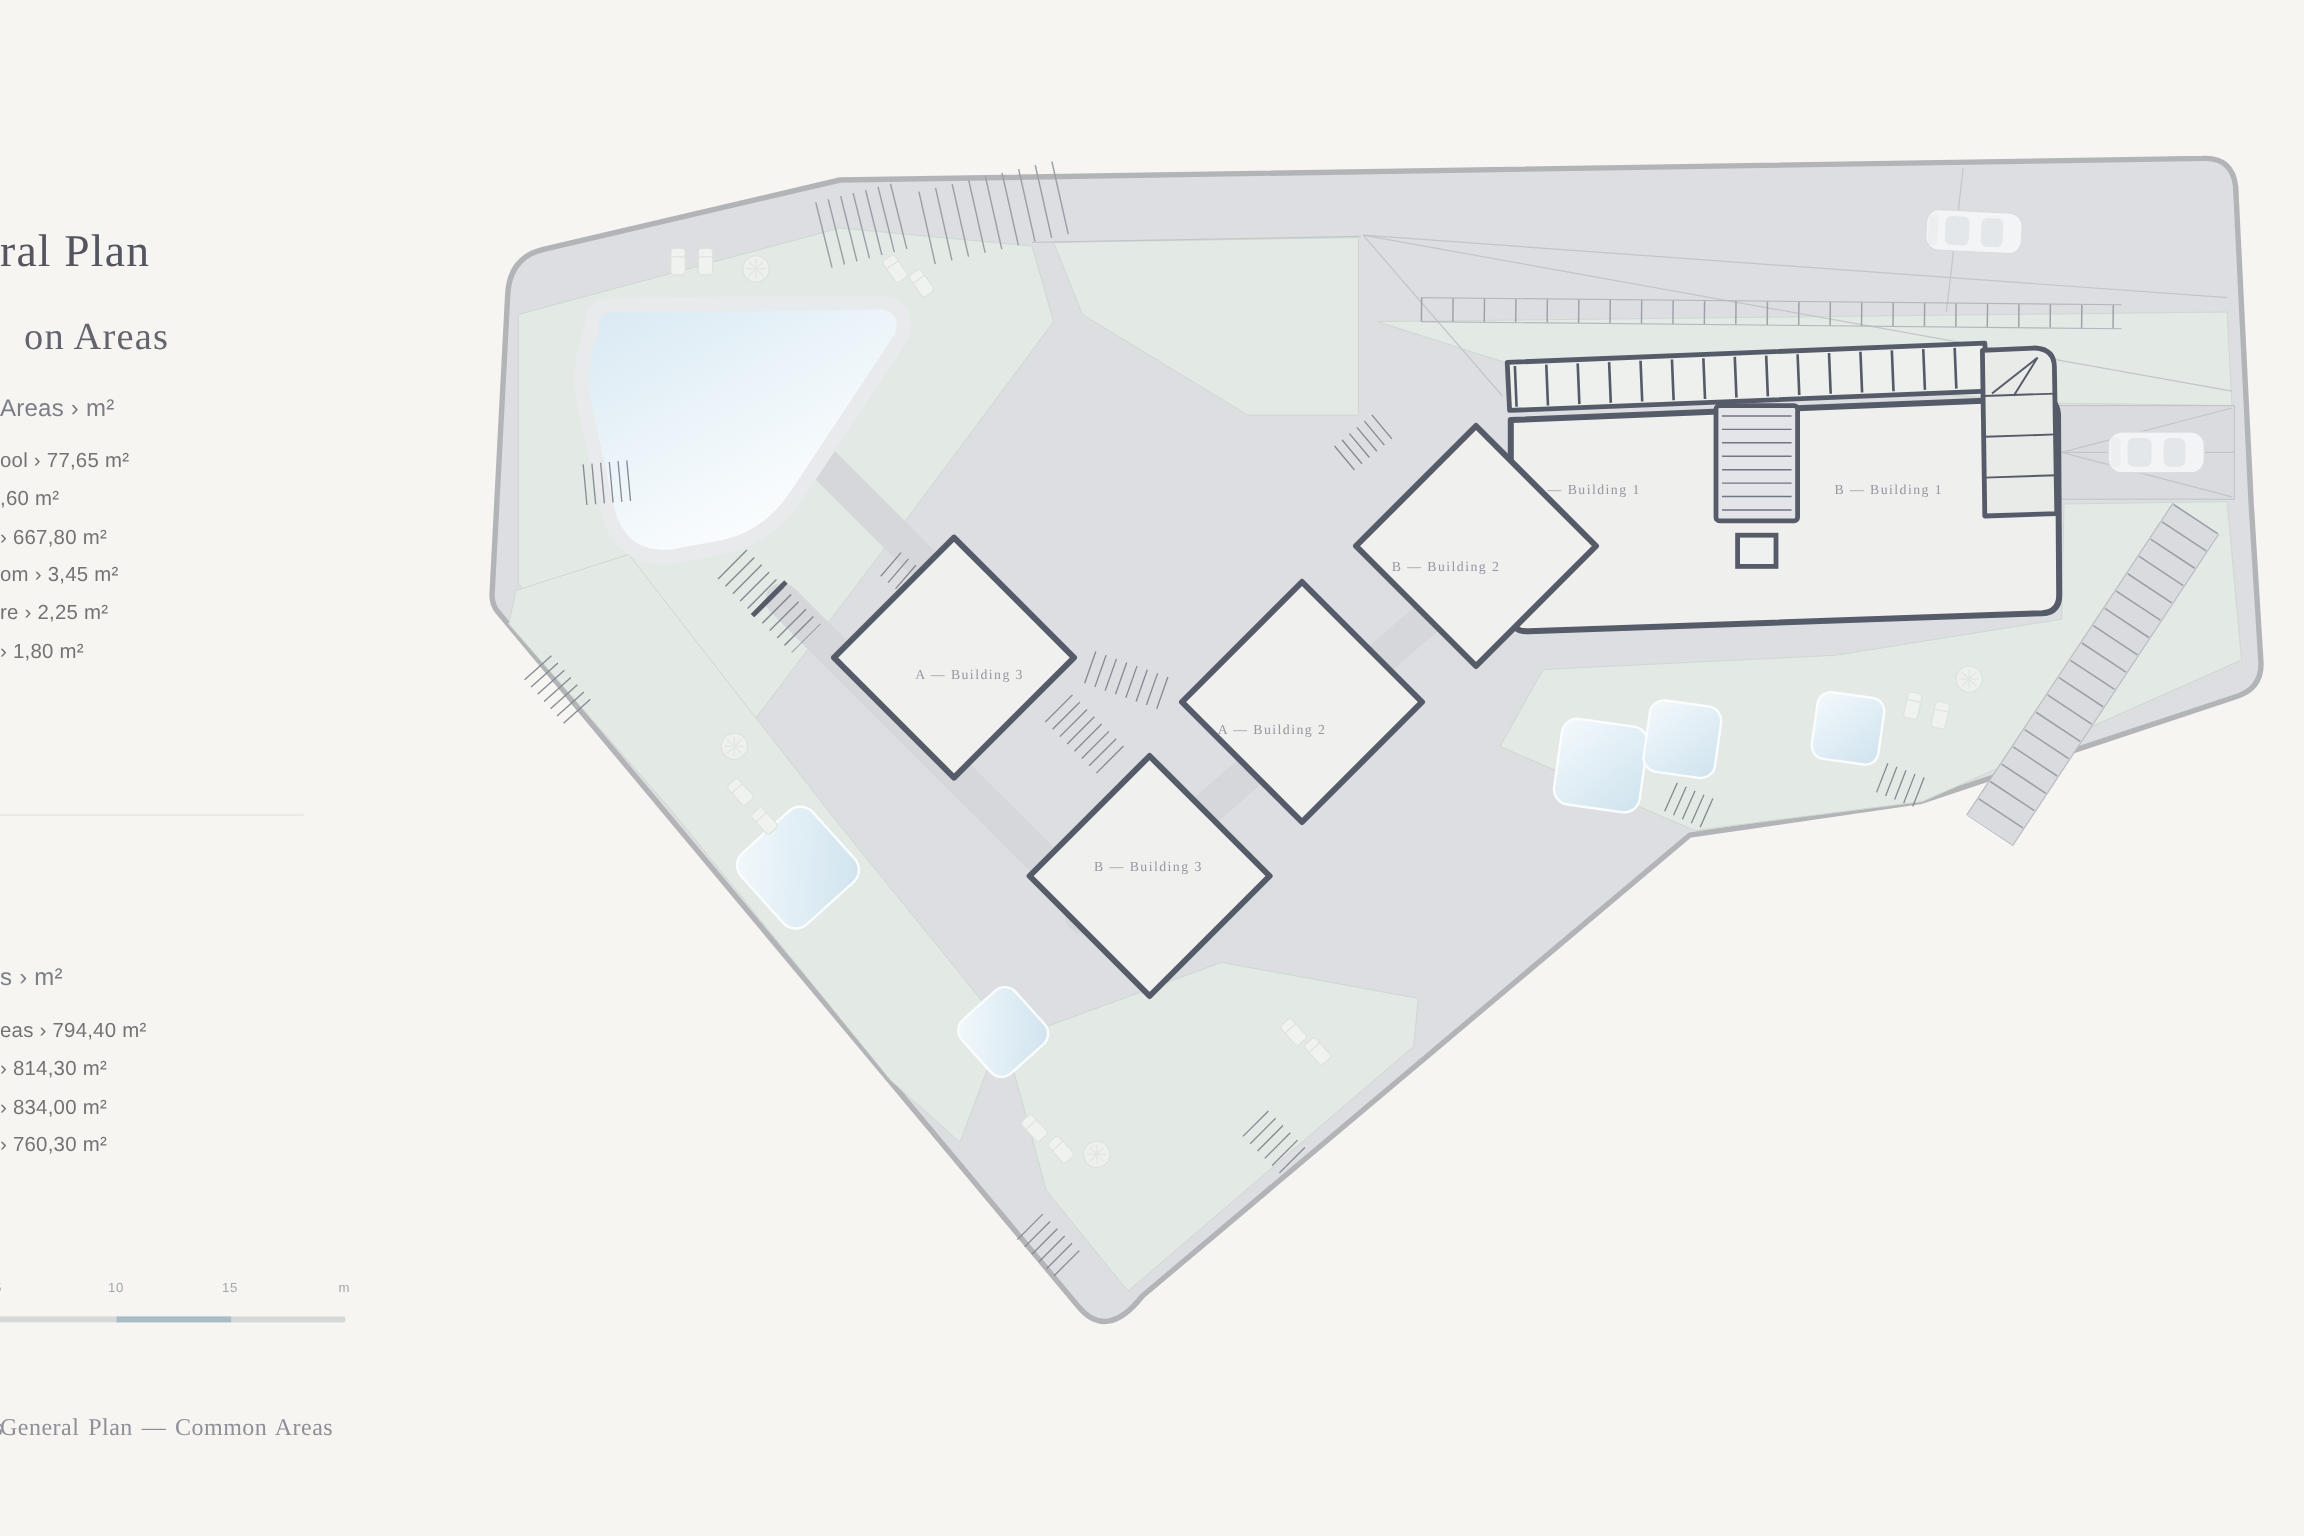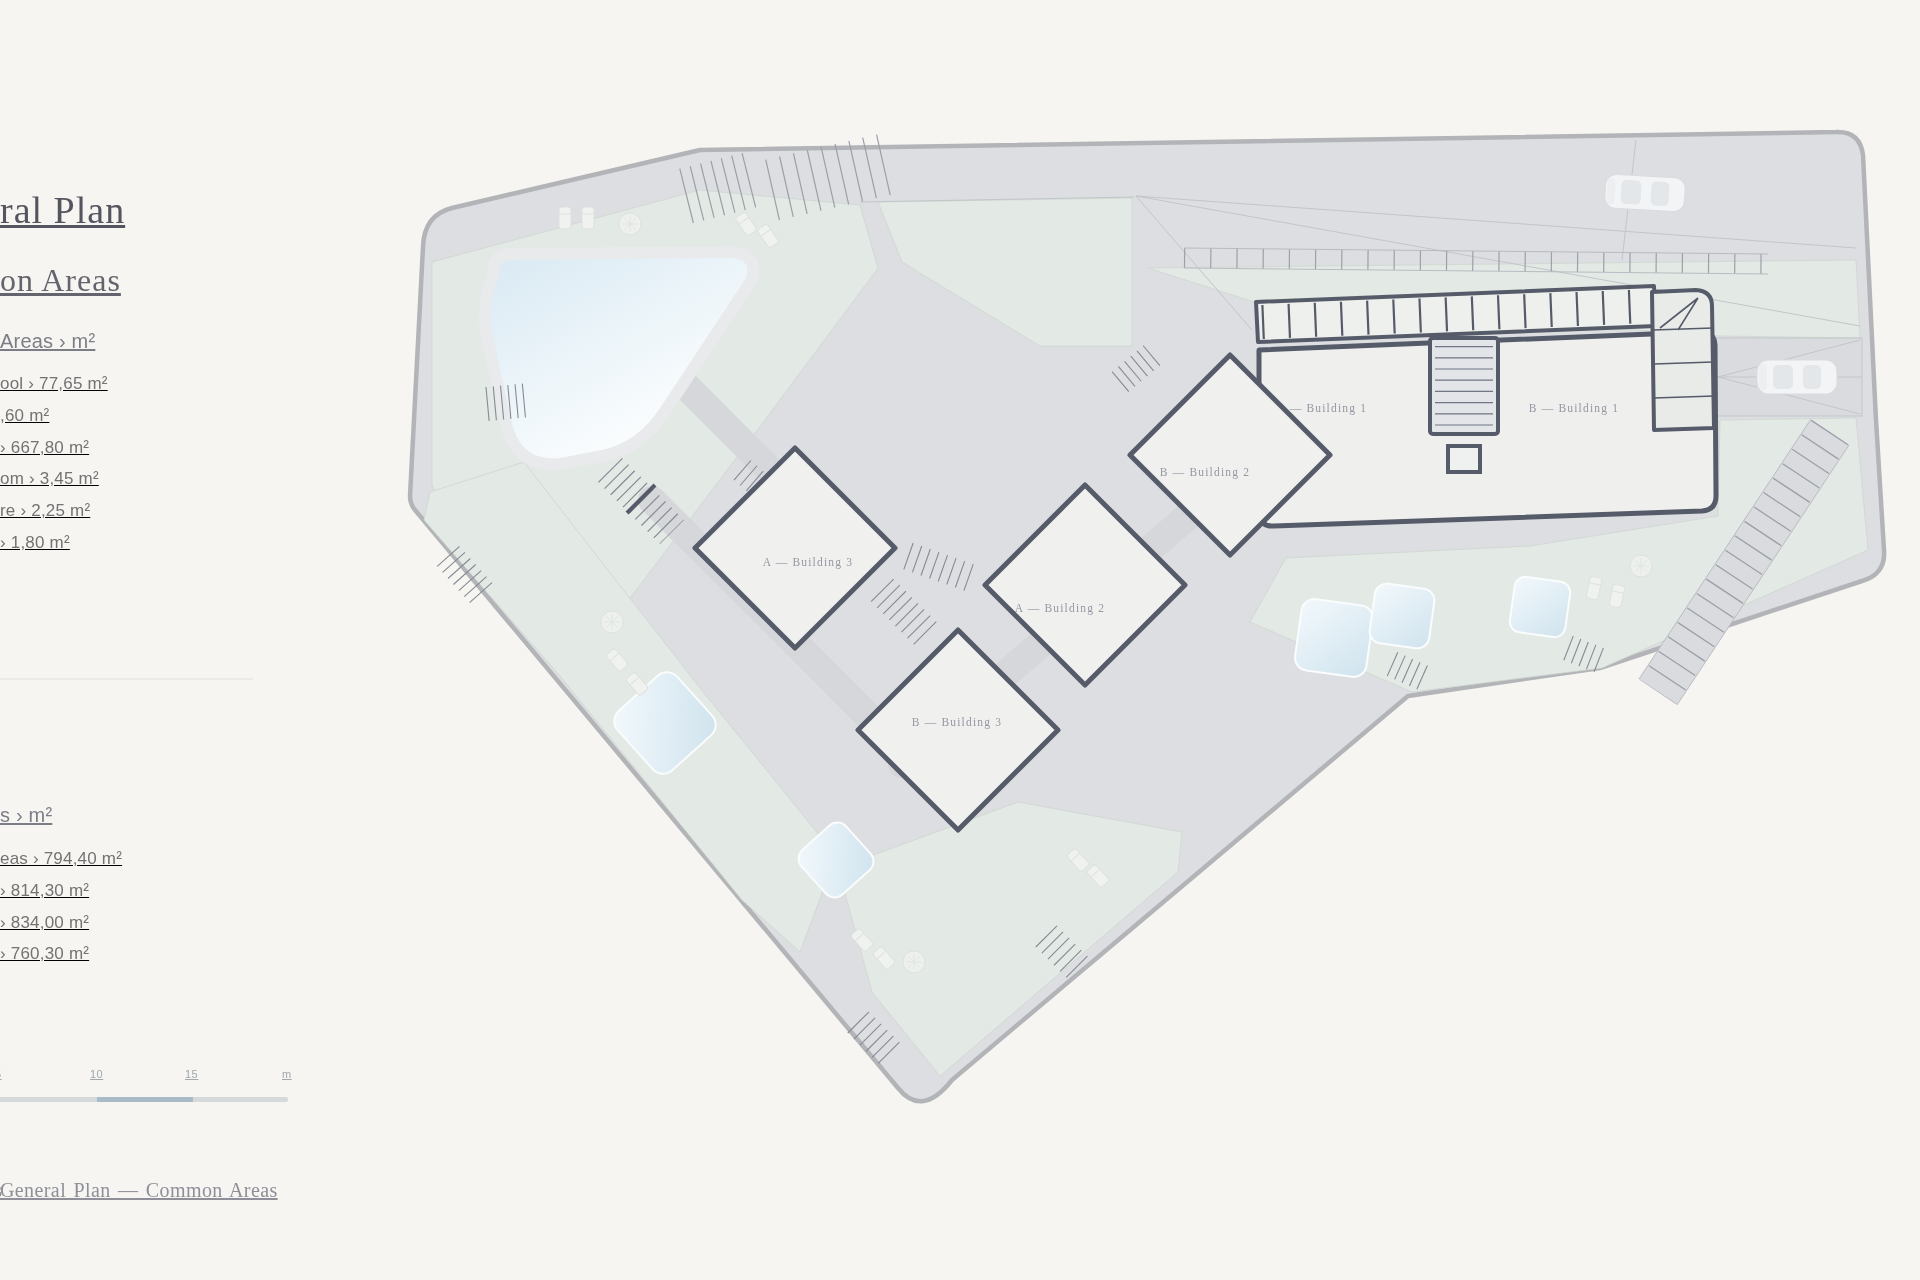--- a/index.html
+++ b/index.html
@@ -1,31 +1,31 @@
 <!DOCTYPE html>
 <html><head>
 <meta charset="utf-8">
 <style>
   html,body{margin:0;padding:0;}
   body{
     width:1920px;height:1280px;overflow:hidden;position:relative;
     background:#f7f5f1;
     font-family:"Liberation Sans", sans-serif;
   }
-  .abs{position:absolute;text-decoration:underline;}
+  .abs{position:absolute;}
   
   .side-title{
     left:0;top:188px;
     font-family:"Liberation Serif", serif;font-weight:400;
     font-size:38px;color:#54555e;letter-spacing:1px;white-space:nowrap;
   }
   .side-subtitle{
     left:0;top:262px;
     font-family:"Liberation Serif", serif;font-weight:400;
-    font-size:32px;color:#63646d;letter-spacing:1px;white-space:nowrap;
+    font-size:32px;color:#63646d;letter-spacing:1px;white-space:nowrap;padding-left:20px;
   }
   .sec-header{
     left:0;font-size:20px;color:#7c7e87;letter-spacing:.2px;white-space:nowrap;
   }
   .sec-list{left:0;}
   .sec-list div{
     font-size:17px;line-height:31.8px;color:#737373;letter-spacing:.2px;white-space:nowrap;
   }
   .divider{left:0;top:678px;width:253px;height:2px;background:#eceae5;}
   

